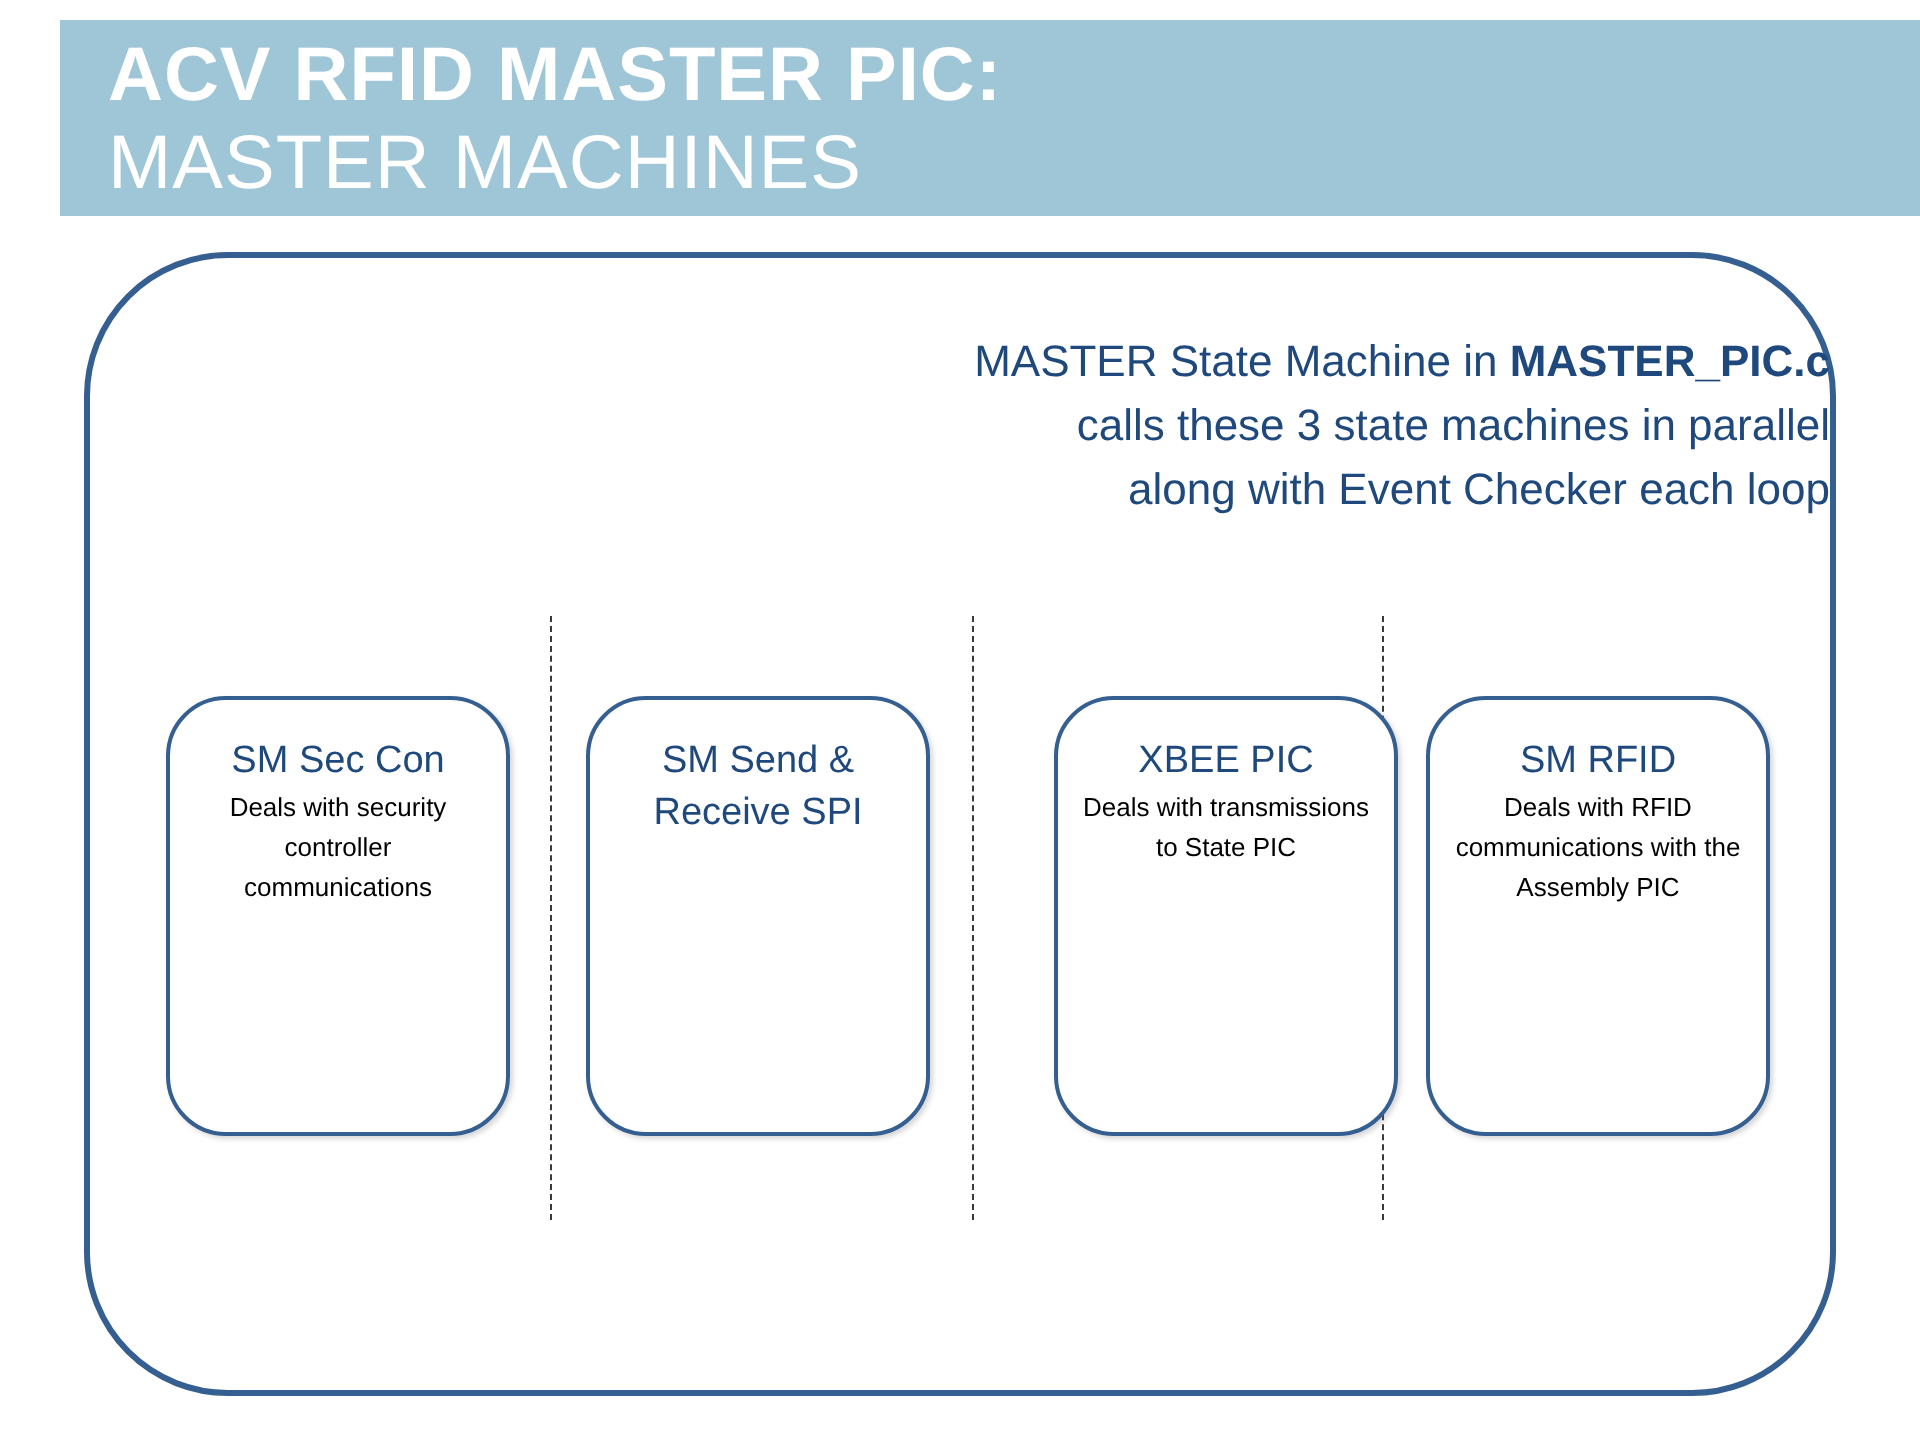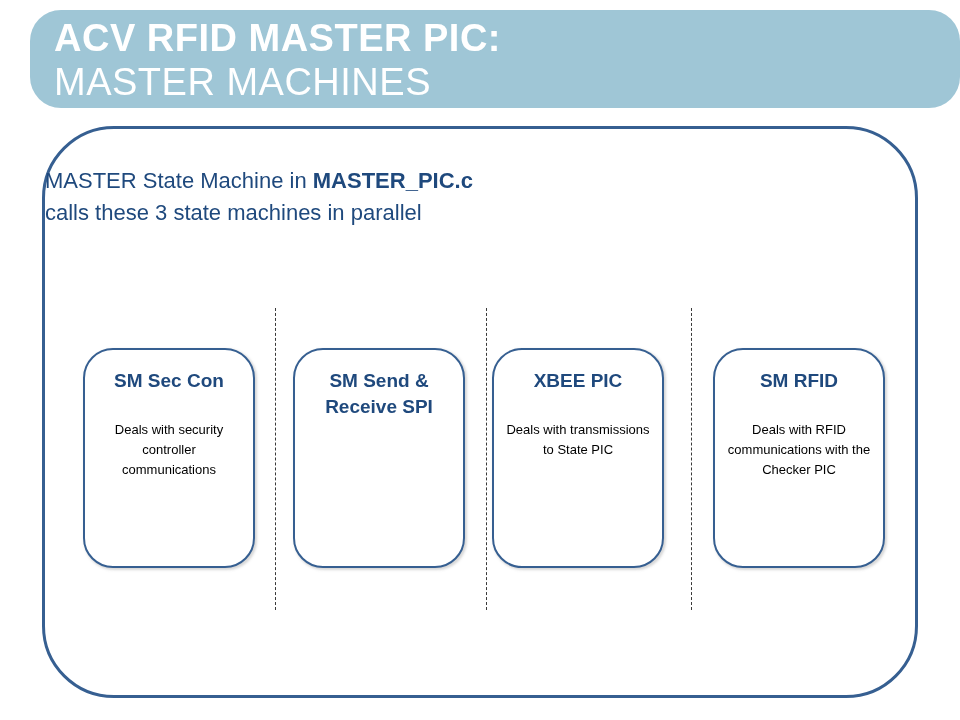--- a/index.html
+++ b/index.html
@@ -19,21 +19,20 @@
   .header {
     position: absolute;
     left: 30px;
     top: 10px;
     right: 0;
     height: 98px;
     background: #9fc6d6;
     color: #ffffff;
     padding: 6px 0 0 24px;
     box-sizing: border-box;
-    border-radius: 31px;
   }
   .header .line1 {
     font-size: 38px;
     font-weight: bold;
     line-height: 44px;
     letter-spacing: 0.5px;
   }
   .header .line2 {
     font-size: 38px;
     font-weight: normal;
@@ -50,21 +49,21 @@
     border: 3px solid #365f91;
     border-radius: 72px;
     background: #ffffff;
     box-sizing: border-box;
   }
   .master-title {
     position: absolute;
     top: 36px;
     left: 0;
     right: 0;
-    text-align: left;
+    text-align: right;
     font-size: 22px;
     color: #1f497d;
     line-height: 1.45;
   }
   .master-title .bold { font-weight: bold; }
   
   .dash {
     position: absolute;
     top: 179px;
     height: 302px;
@@ -83,50 +82,49 @@
     border: 2.5px solid #365f91;
     border-radius: 30px;
     background: #ffffff;
     box-sizing: border-box;
     padding: 18px 12px 12px 12px;
     text-align: center;
     box-shadow: 1.5px 1.5px 2.5px rgba(110,110,110,0.28);
   }
   .sm-box1 { left: 38px; }
   .sm-box2 { left: 248px; }
-  .sm-box3 { left: 447px; }
+  .sm-box3 { left: 482px; }
   .sm-box4 { left: 668px; text-align: center; }
   .sm-box .box-title {
     font-size: 19px;
     color: #1f497d;
     line-height: 1.35;
-    font-weight: bold;
   }
   .sm-box .box-body {
     font-size: 13px;
     color: #000000;
     line-height: 1.55;
-    margin-top: 26px;
   }
 </style>
 </head>
 <body>
 
 <div class="slide">
 
   <div class="header">
     <div class="line1">ACV RFID MASTER PIC:</div>
     <div class="line2">MASTER MACHINES</div>
   </div>
 
   <div class="main-frame">
 
     <div class="master-title">
       <span>MASTER State Machine in </span><span class="bold">MASTER_PIC.c</span><br>
       <span>calls these 3 state machines in parallel</span><br>
+      <span>along with Event Checker each loop</span>
     </div>
 
     <div class="dash dash1"></div>
     <div class="dash dash2"></div>
     <div class="dash dash3"></div>
 
     <div class="sm-box sm-box1">
       <div class="box-title">SM Sec Con</div>
       <div class="box-body">Deals with security controller communications</div>
     </div>
@@ -135,18 +133,18 @@
       <div class="box-title">SM Send &amp; Receive SPI</div>
     </div>
 
     <div class="sm-box sm-box3">
       <div class="box-title">XBEE PIC</div>
       <div class="box-body">Deals with transmissions to State PIC</div>
     </div>
 
     <div class="sm-box sm-box4">
       <div class="box-title">SM RFID</div>
-      <div class="box-body">Deals with RFID communications with the Checker PIC</div>
+      <div class="box-body">Deals with RFID communications with the Assembly PIC</div>
     </div>
 
   </div>
 
 </div>
 
 </body></html>

